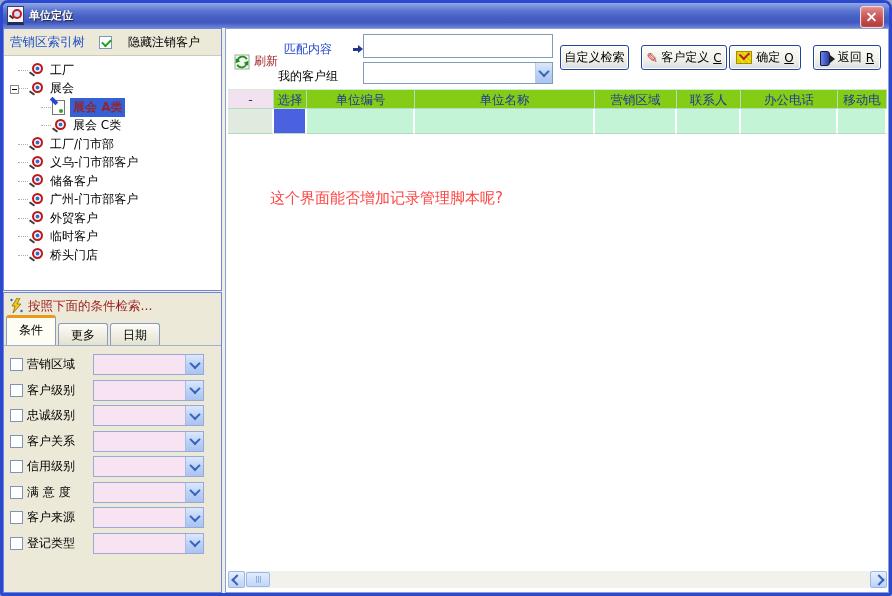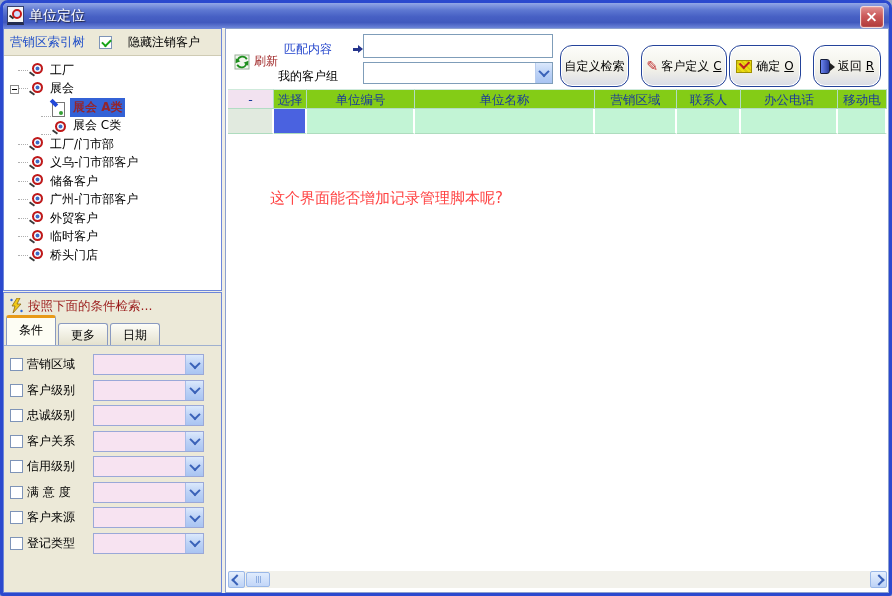--- a/index.html
+++ b/index.html
@@ -7,38 +7,38 @@
        border:3px solid #2B49CE;border-radius:8px 8px 3px 3px;overflow:hidden;
        background:#EFEEE5;font-family:"DejaVu Sans",sans-serif;font-size:12px;color:#000;}
   
   .titlebar{position:absolute;left:0;top:0;width:886px;height:25px;
     background:linear-gradient(180deg,#93A7E6 0%,#5E78D2 28%,#4760C4 55%,#4159BE 78%,#6C84D8 100%);
     display:flex;align-items:center;padding:0 4px;box-sizing:border-box;}
   .ticon{position:relative;width:15px;height:15px;background:#F6F6F6;border:1px solid #35406E;
     border-bottom:3px solid #232B50;margin-right:5px;flex:0 0 15px;}
   .ticon::before{content:'';position:absolute;left:4px;top:2px;width:6px;height:6px;border:2px solid #C81818;border-radius:50%;background:#CFE0FF;}
   .ticon::after{content:'';position:absolute;left:1px;top:9px;width:5px;height:2px;background:#303030;transform:rotate(38deg);}
-  .title-text{color:#fff;font-weight:normal;font-size:14px;text-shadow:1px 1px 1px #223;}
+  .title-text{color:#fff;font-weight:bold;font-size:11px;text-shadow:1px 1px 1px #223;}
   .closebtn{position:absolute;right:5px;top:3px;width:22px;height:20px;border:1px solid #F2D8D8;border-radius:3px;
     background:linear-gradient(180deg,#E09090 0%,#CC5A5A 45%,#B03A3A 100%);box-shadow:inset 0 0 1px #fff;}
   .closebtn::before,.closebtn::after{content:'';position:absolute;left:5px;top:9px;width:11px;height:2px;background:#fff;}
   .closebtn::before{transform:rotate(45deg);} .closebtn::after{transform:rotate(-45deg);}
   
   .lt-panel{position:absolute;left:0;top:25px;width:219px;height:263px;box-sizing:border-box;
     border:1px solid #6D86DA;background:#fff;}
   .lt-header{height:27px;background:#ECE9D8;border-bottom:1px solid #CFCBB4;display:flex;align-items:center;padding:0 6px;box-sizing:border-box;}
   .lt-title{color:#2452C8;font-size:12.5px;}
   .hidebox{display:flex;align-items:center;margin-left:14px;cursor:default;}
   .cb{width:13px;height:13px;background:#fff;border:1px solid #7E94B8;box-sizing:border-box;position:relative;flex:0 0 13px;}
   .cb.checked::after{content:'';position:absolute;left:2px;top:2px;width:7px;height:4px;border-left:2px solid #17A317;border-bottom:2px solid #17A317;transform:rotate(-45deg);}
   .hidebox span.lbl{margin-left:16px;}
   .tree{padding:5px 2px 0 2px;overflow:hidden;height:228px;}
   .tree-row{display:flex;align-items:center;height:18.5px;position:relative;cursor:default;}
   .tree-row .conn{width:10px;border-top:1px dotted #AFAFAF;margin-right:1px;flex:0 0 10px;}
-  .lvl0{padding-left:12px;} .lvl1{padding-left:35px;align-items:flex-end;}
+  .lvl0{padding-left:12px;} .lvl1{padding-left:35px;}
   .expander{position:absolute;left:4px;top:5px;width:9px;height:9px;background:#fff;border:1px solid #8A8A8A;box-sizing:border-box;}
   .expander::after{content:'';position:absolute;left:1px;top:3px;width:5px;height:1px;background:#000;}
   .mag{position:relative;width:14px;height:14px;flex:0 0 14px;margin-right:4px;}
   .mag::before{content:'';position:absolute;left:3px;top:0;width:7px;height:7px;border:2px solid #C01818;border-radius:50%;background:#E8F0FF;box-shadow:inset 0 0 0 1.5px #fff, inset 0 0 0 4px #3A6AC8;}
   .mag::after{content:'';position:absolute;left:0;top:10px;width:6px;height:2px;background:#383838;transform:rotate(35deg);}
   .pgic{position:relative;width:11px;height:13px;flex:0 0 11px;margin-right:5px;background:#fff;border:1px solid #777;}
   .pgic::before{content:'';position:absolute;left:-3px;top:-2px;width:8px;height:4px;background:#2248D8;transform:rotate(45deg);}
   .pgic::after{content:'';position:absolute;right:1px;bottom:1px;width:4px;height:4px;background:#35A035;border-radius:50%;}
   .tree-label{padding:1px 3px;white-space:nowrap;}
   .tree-row.sel .tree-label{background:#3462D6;color:#93262E;font-weight:bold;}
@@ -69,21 +69,21 @@
   .goto::before{content:'';position:absolute;left:0;top:4px;width:6px;height:3px;background:#24348C;}
   .goto::after{content:'';position:absolute;left:5px;top:1px;border-left:5px solid #24348C;border-top:4px solid transparent;border-bottom:4px solid transparent;}
   .goto .bar{position:absolute;right:1px;top:0;width:2px;height:11px;background:#24348C;}
   .match-input{position:absolute;left:137px;top:5px;width:190px;height:24px;box-sizing:border-box;
     border:1px solid #7F9DB9;background:#fff;font:12px "DejaVu Sans",sans-serif;padding:2px 4px;}
   .group-label{position:absolute;left:52px;top:39px;}
   .group-combo{position:absolute;left:137px;top:33px;width:190px;height:22px;box-sizing:border-box;
     border:1px solid #7F9DB9;background:#fff;display:flex;}
   .group-combo .combo-field{flex:1;}
   .group-combo .combo-btn{width:17px;border-left:1px solid #B8CCEE;}
-  .xp-btn{position:absolute;top:16px;height:42px;box-sizing:border-box;border:1px solid #24439A;border-radius:12px;
+  .xp-btn{position:absolute;top:16px;height:25px;box-sizing:border-box;border:1px solid #24439A;border-radius:3px;
     background:linear-gradient(180deg,#FDFDFA 0%,#F1F0E8 60%,#D9DCE6 100%);display:flex;align-items:center;justify-content:center;
     font:12px "DejaVu Sans",sans-serif;cursor:default;white-space:nowrap;box-shadow:inset 0 0 0 1px #fff;}
   .xp-btn .pen{color:#C03030;font-size:14px;margin-right:3px;line-height:10px;}
   .chkic{position:relative;width:14px;height:11px;margin-right:4px;border:1px solid #A09000;
     background:repeating-linear-gradient(45deg,#EDDC10 0 2px,#D8C810 2px 4px);}
   .chkic::after{content:'';position:absolute;left:3px;top:-1px;width:7px;height:5px;border-left:2.5px solid #C02020;border-bottom:2.5px solid #C02020;transform:rotate(-45deg);}
   .doorw{position:relative;width:15px;height:14px;margin-right:3px;}
   .doorw .door{position:absolute;left:0;top:0;width:8px;height:13px;background:linear-gradient(90deg,#6A84F0,#2A3C9C);border:1px solid #141C38;border-radius:1px 3px 3px 1px;}
   .doorw::after{content:'';position:absolute;right:0;top:4px;border-left:5px solid #202020;border-top:4px solid transparent;border-bottom:4px solid transparent;}
   .accel{text-decoration:underline;margin-left:4px;}

